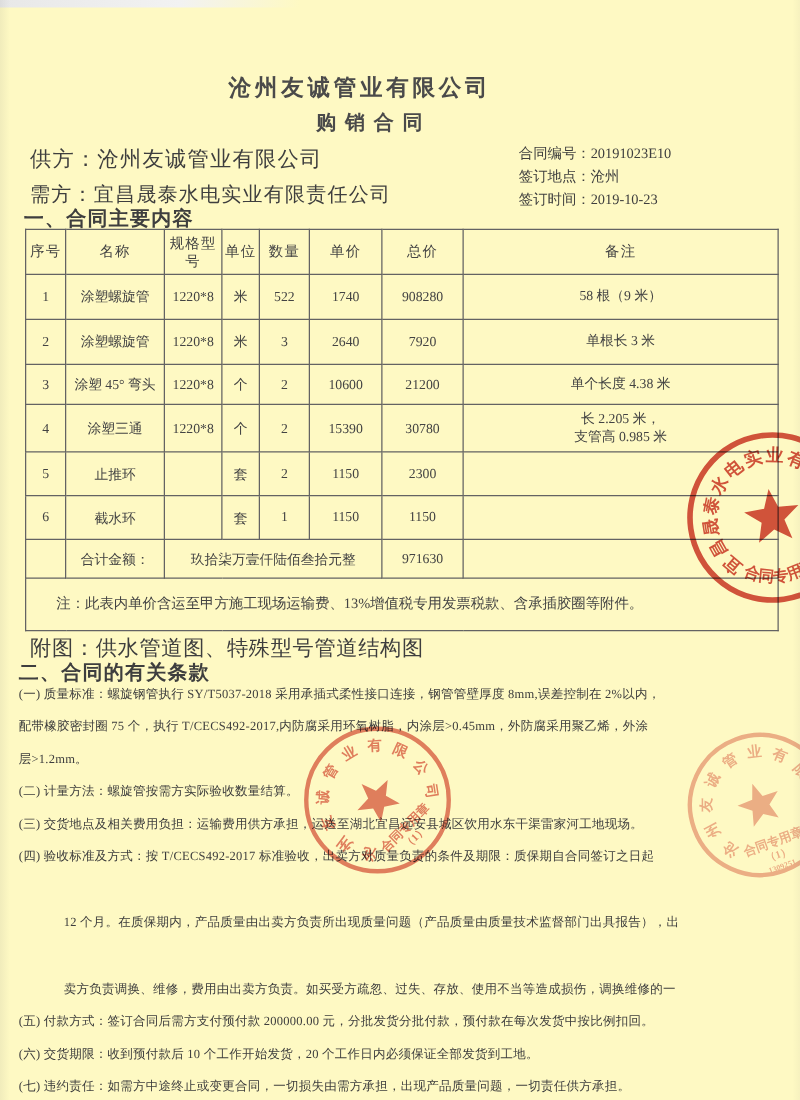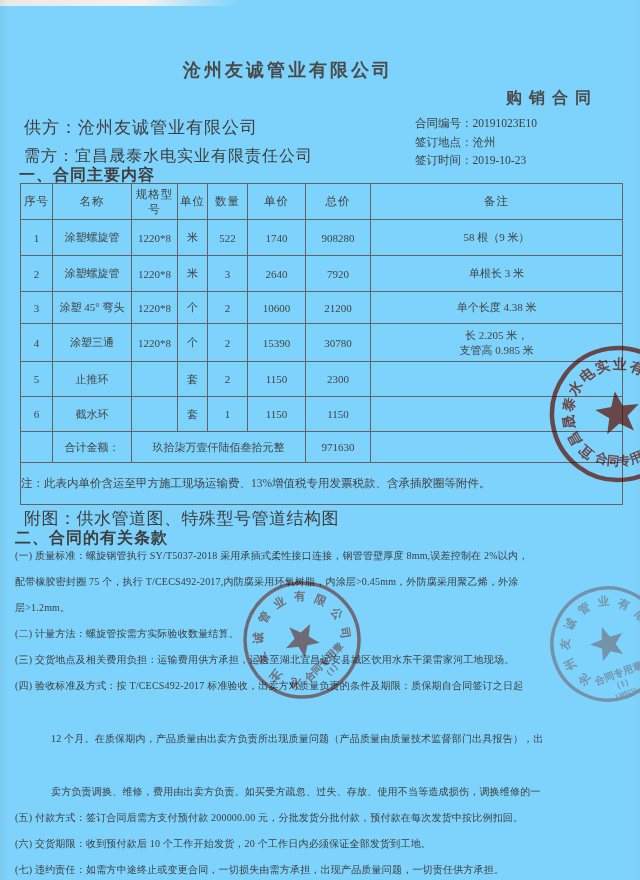--- a/index.html
+++ b/index.html
@@ -1,46 +1,46 @@
 <!DOCTYPE html>
 <html><head>
 <meta charset="utf-8">
 <style>
   html,body{margin:0;padding:0;background:#ffffff;}
   .page{
     position:relative;width:640px;height:880px;overflow:hidden;
-    background:#7dd3fc;color:#3e3e3e;
+    background:#fef9c3;color:#3e3e3e;
     font-family:"Liberation Serif","DejaVu Serif",serif;
   }
   .scan-strip{position:absolute;left:0;top:0;width:240px;height:6px;
     background:linear-gradient(to right,#e8e8e8,#f2f2f2 60%,rgba(255,255,255,0));}
   .edge-left{position:absolute;left:0;top:0;bottom:0;width:8px;
     background:linear-gradient(to right,rgba(120,120,120,.10),rgba(120,120,120,0));}
   .edge-right{position:absolute;right:0;top:0;bottom:0;width:6px;
     background:linear-gradient(to left,rgba(120,120,120,.06),rgba(120,120,120,0));}
 
   .company{position:absolute;top:58px;left:0;right:64px;margin:0;text-align:center;
     font-size:18px;font-weight:600;letter-spacing:3px;color:#4a4a4a;}
-  .doc-title{position:absolute;top:88px;left:0;right:42px;margin:0;text-align:right;
+  .doc-title{position:absolute;top:88px;left:0;right:42px;margin:0;text-align:center;
     font-size:16px;font-weight:600;letter-spacing:7px;color:#4a4a4a;}
   .supplier{position:absolute;left:24px;top:116px;font-size:17px;letter-spacing:1px;}
   .buyer{position:absolute;left:24px;top:146px;font-size:16px;letter-spacing:1px;}
   .meta{position:absolute;left:415px;top:114px;font-size:11.5px;line-height:18.5px;}
 
   .sec-heading{position:absolute;font-size:16px;font-weight:600;letter-spacing:1px;}
   .sec1{left:19px;top:165px;}
   .sec2{left:15px;top:528px;}
 
   table.items{position:absolute;left:20px;top:183px;width:602px;
     border-collapse:collapse;table-layout:fixed;font-size:11px;color:#434343;}
   .items th,.items td{border:1px solid #636363;text-align:center;padding:0 2px;
     font-weight:normal;overflow:hidden;}
   .items th{font-size:11.5px;letter-spacing:1px;}
   .items td.remark{white-space:pre-line;line-height:1.35;}
-  .items td.note-cell{text-align:left;padding:4px 0;font-size:11.5px;line-height:1.45;}
+  .items td.note-cell{text-align:left;padding:4px 24px;font-size:11.5px;line-height:1.45;}
 
   .attachment{position:absolute;left:24px;top:507px;font-size:17px;letter-spacing:.5px;}
 
   .clauses{position:absolute;left:15px;top:543px;width:622px;font-size:10px;color:#3d3d3d;}
   .clause-line{height:26px;line-height:26px;white-space:nowrap;letter-spacing:.2px;}
   .clause-line.indent{padding-left:36px;margin-top:27px;}
 
   .seal{position:absolute;mix-blend-mode:multiply;font-weight:600;}
   .seal-a{left:533px;top:329px;width:170px;height:170px;transform:rotate(-8deg);}
   .seal-b{left:237px;top:575px;width:130px;height:130px;transform:rotate(-45deg);}

